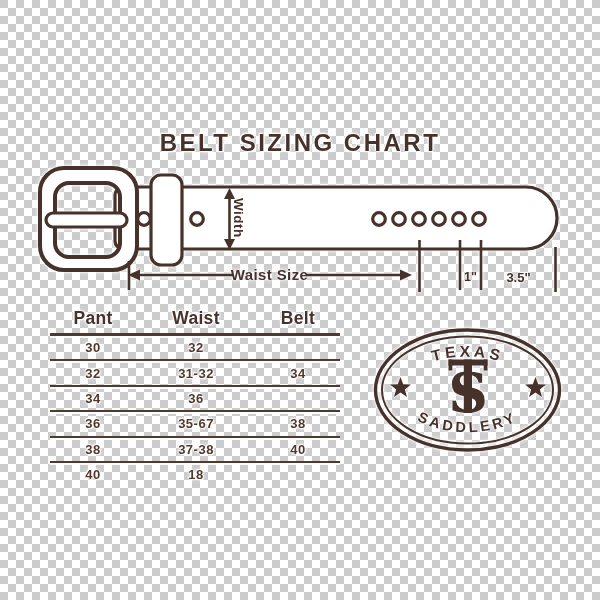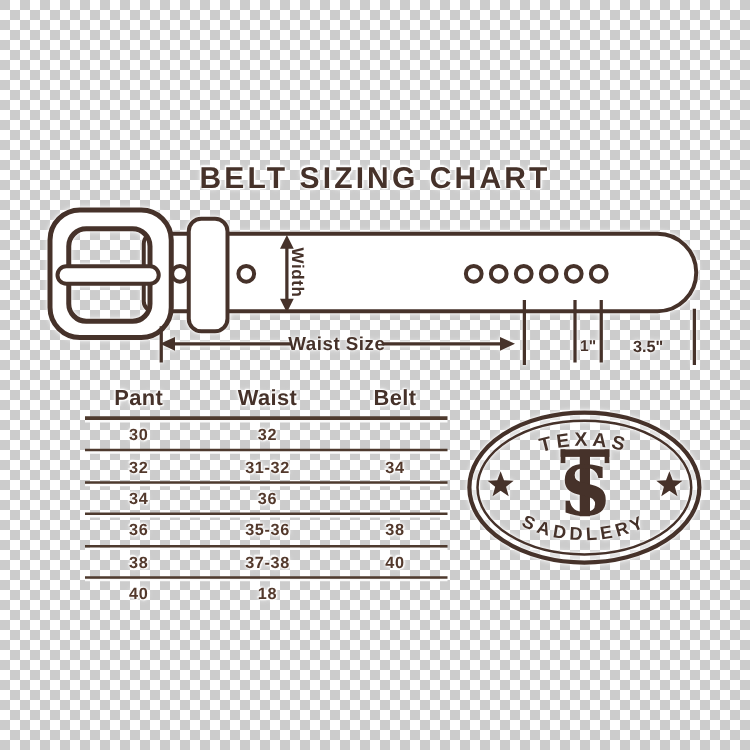--- a/index.html
+++ b/index.html
@@ -17,21 +17,21 @@
   }
   svg{position:absolute;filter:drop-shadow(0 0 1px #fff) drop-shadow(0 0 2px rgba(255,255,255,.85));}
   #belt-svg{left:25px;top:153px;width:550px;height:150px;}
   #logo-svg{left:370px;top:323px;width:196px;height:132px;}
   .stroke{fill:#ffffff;stroke:#46322a;}
   .ink{fill:#46322a;}
   .annot-line{stroke:#46322a;fill:none;}
   text{fill:#46322a;}
 
   
-  #sizing-table{position:absolute;left:68px;top:304px;width:290px;color:#46322a;}
+  #sizing-table{position:absolute;left:50px;top:304px;width:290px;color:#46322a;}
   .t-row{display:grid;grid-template-columns:86px 120px 84px;align-items:center;}
   .t-row > div{text-align:center;}
   .t-head{height:29px;border-bottom:3px solid #4e3a2e;box-shadow:0 2px 0 rgba(255,255,255,.9);
           font-size:17.5px;font-weight:800;letter-spacing:.3px;}
   .t-data{height:23.4px;border-bottom:2.4px solid #4e3a2e;box-shadow:0 2px 0 rgba(255,255,255,.9);
           font-size:13px;font-weight:600;letter-spacing:.5px;color:#53392c;}
   .t-data.last{border-bottom:none;box-shadow:none;}
 </style>
 </head>
 <body>
@@ -102,21 +102,21 @@
       <div>32</div>
       <div>31-32</div>
       <div>34</div>
     </div>
     <div class="t-row t-data halo">
       <div>34</div>
       <div>36</div>
     </div>
     <div class="t-row t-data halo">
       <div>36</div>
-      <div>35-36</div>
+      <div>35-67</div>
       <div>38</div>
     </div>
     <div class="t-row t-data halo">
       <div>38</div>
       <div>37-38</div>
       <div>40</div>
     </div>
     <div class="t-row t-data last halo">
       <div>40</div>
       <div>18</div>

